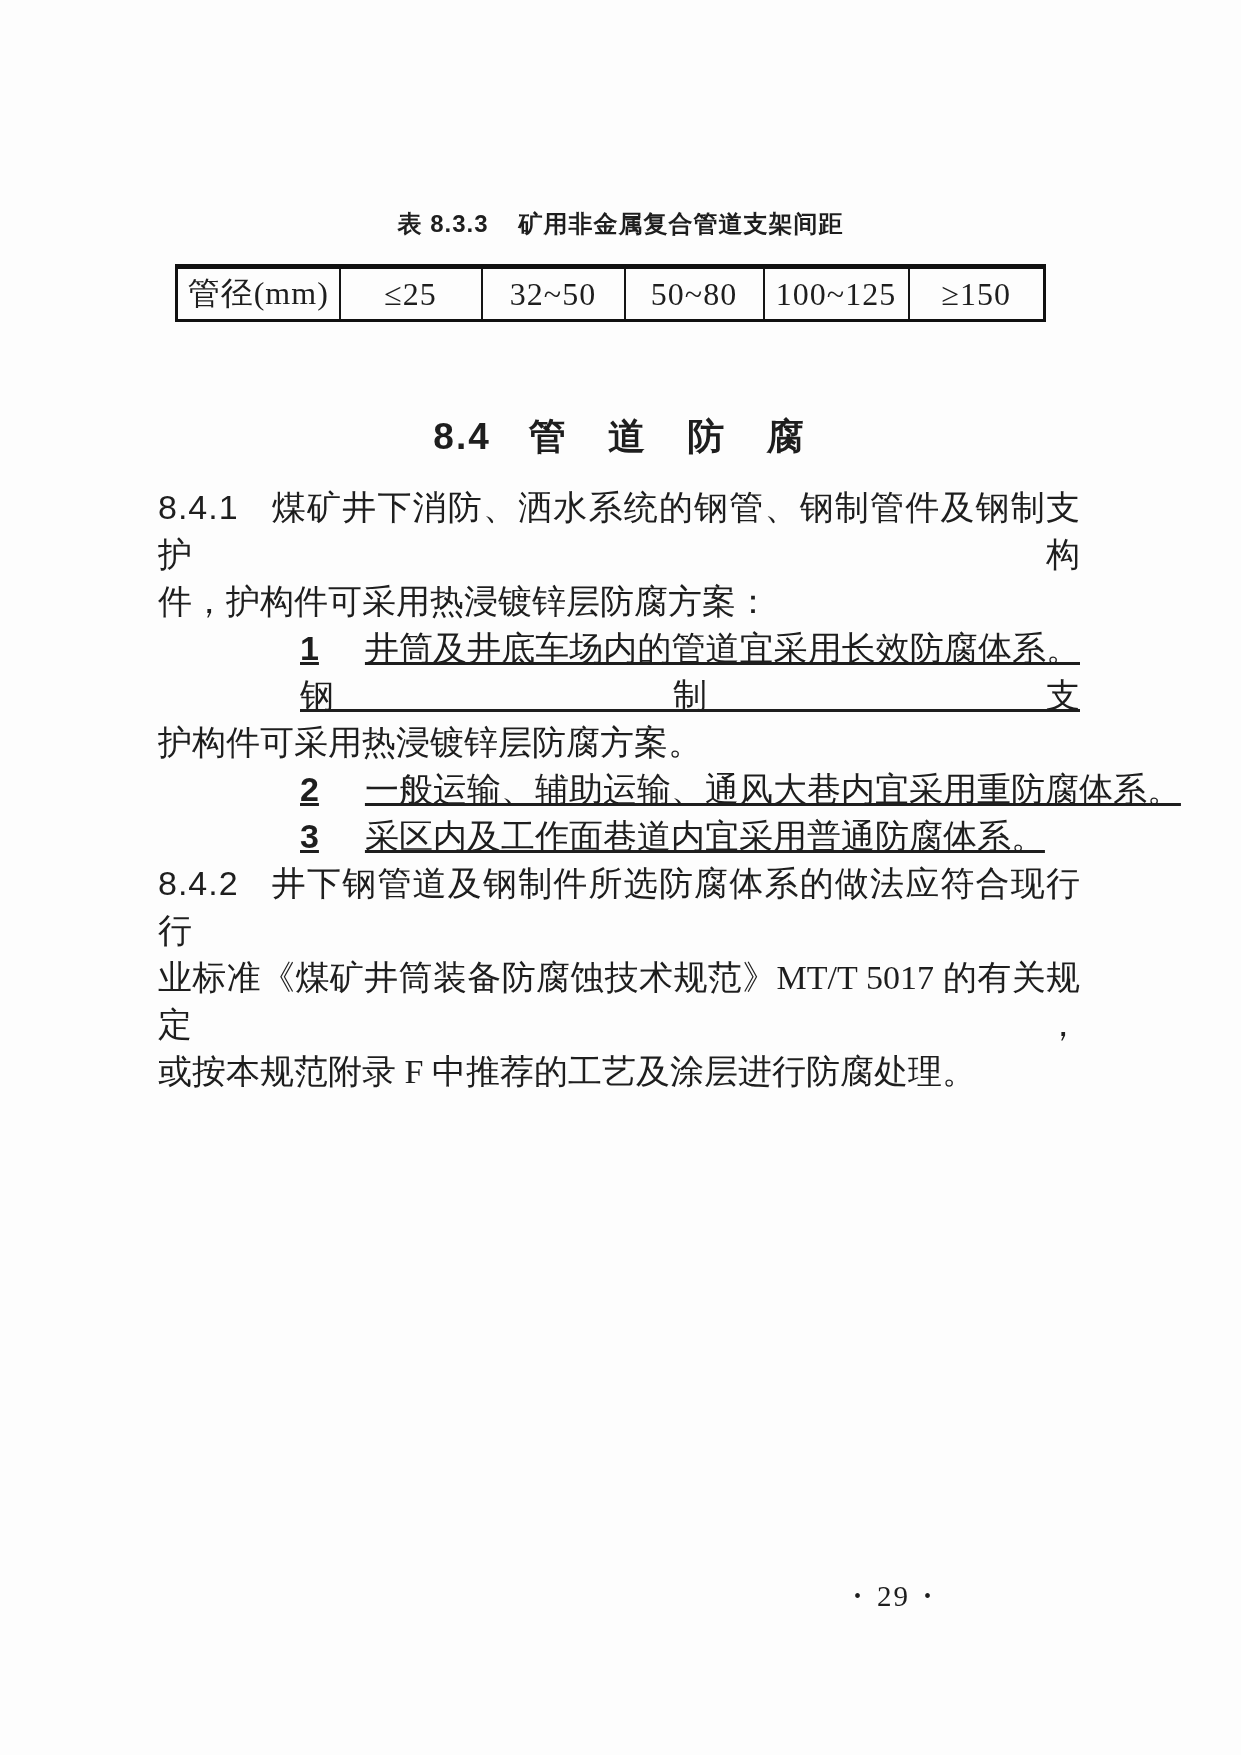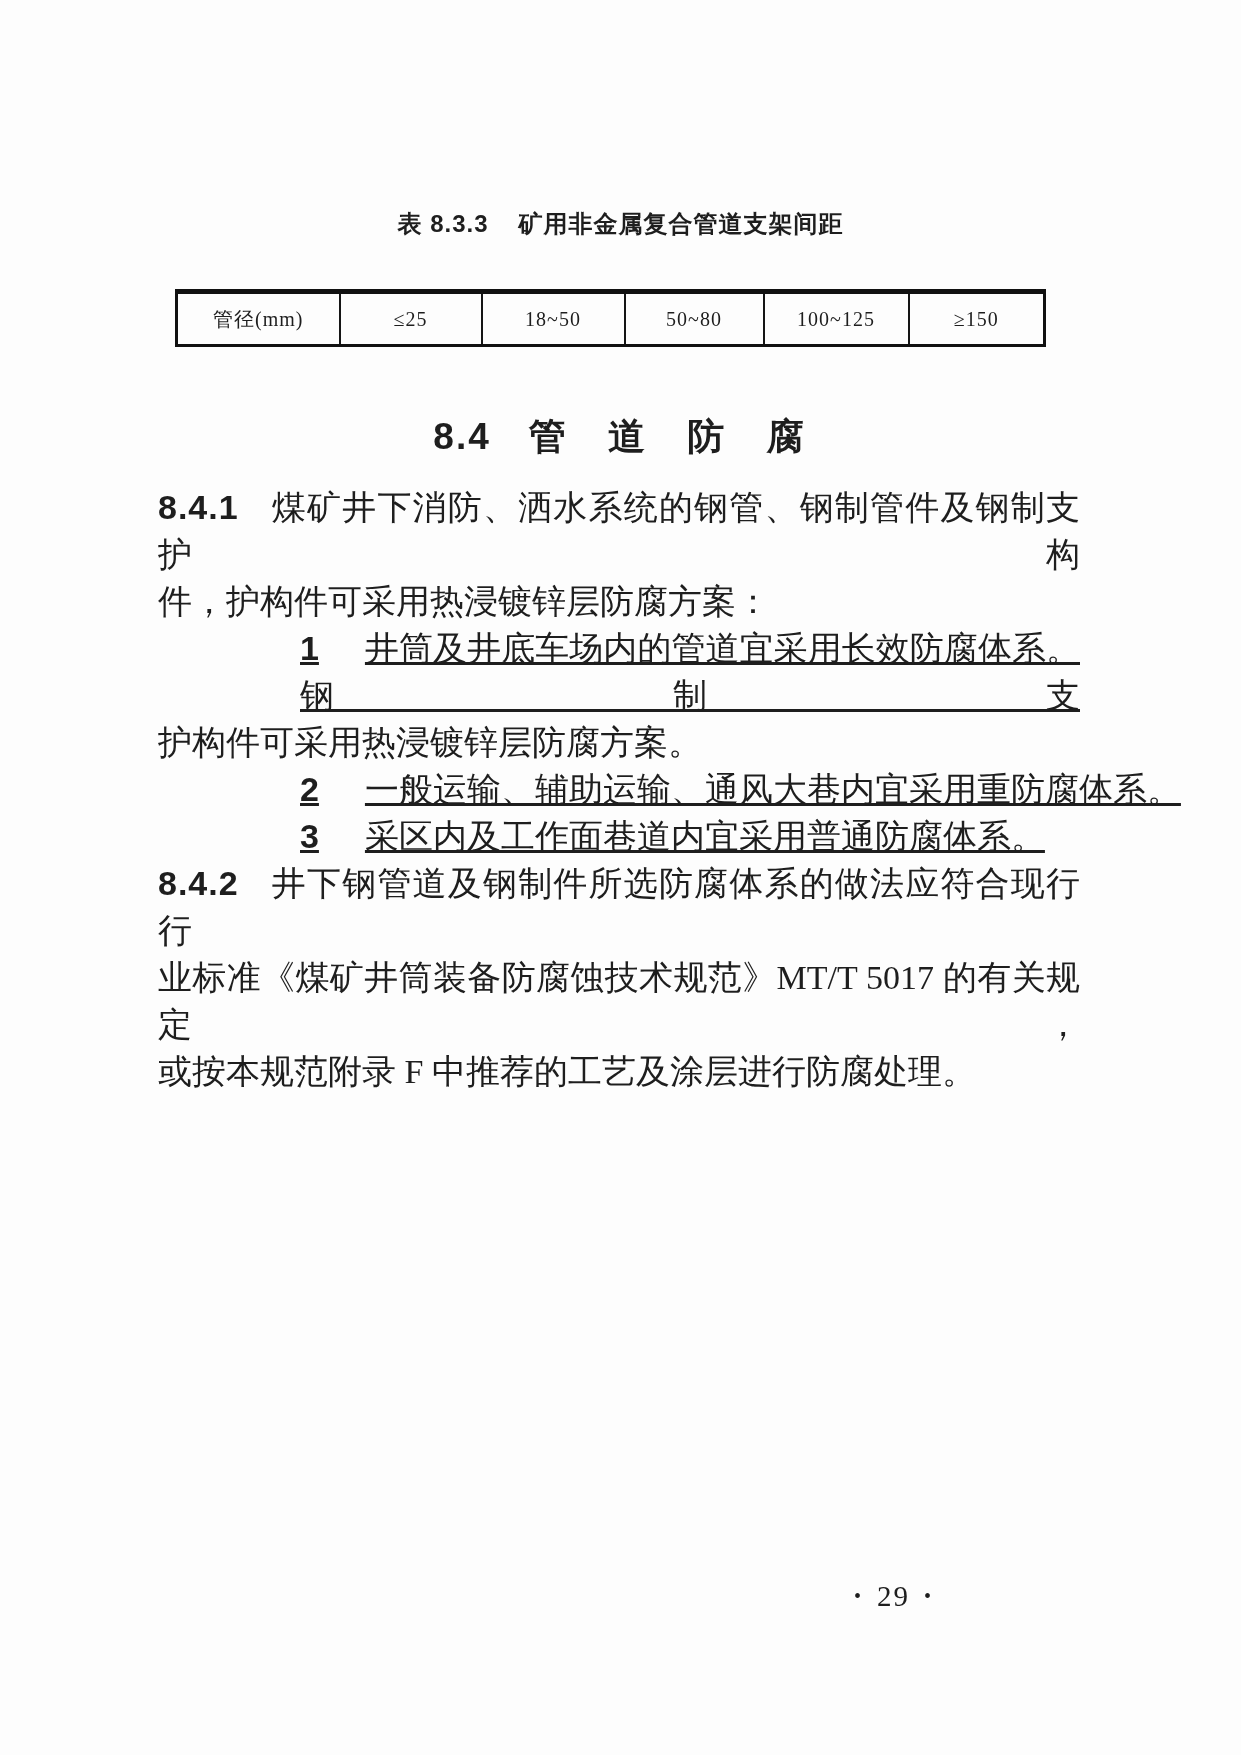--- a/index.html
+++ b/index.html
@@ -18,21 +18,21 @@
     text-align:center;
     font-family:"Liberation Sans","DejaVu Sans",sans-serif;
     font-weight:bold;font-size:24px;line-height:40px;
     letter-spacing:1px;
   }
   .tbl-caption .cap-label{margin-right:30px;}
   
   .tbl-wrap{position:absolute;left:175px;top:264px;width:868px;}
   table.spec{
     border-collapse:collapse;table-layout:fixed;width:868px;
-    font-size:20px;color:#1e1e1e;margin-top:25px;
+    font-size:32px;color:#1e1e1e;
   }
   table.spec td{
     border:2px solid #151515;
     text-align:center;vertical-align:middle;
     height:48px;padding:0;
     letter-spacing:1px;
   }
   table.spec tr.hdr td{height:50px;}
   table.spec{border:3px solid #111;border-top-width:5px;}
   
@@ -47,21 +47,21 @@
   
   .body-text{
     position:absolute;left:158px;top:484px;width:922px;
     font-size:34px;line-height:47px;
   }
   .line{white-space:nowrap;}
   .line.fill{text-align:justify;text-align-last:justify;white-space:normal;}
   .line.indent{padding-left:142px;text-decoration:underline;}
   .clause-num{
     font-family:"Liberation Sans","DejaVu Sans",sans-serif;
-    font-weight:bold;
+    font-weight:normal;
     margin-right:32px;
     letter-spacing:1px;
   }
   .item-num{
     font-family:"Liberation Sans","DejaVu Sans",sans-serif;
     font-weight:bold;
     margin-right:46px;
   }
   
   .page-num{
@@ -87,21 +87,21 @@
           <col style="width:142px">
           <col style="width:143px">
         <col style="width:139px">
           <col style="width:145px">
           <col style="width:136px">
       </colgroup>
       <tbody>
           <tr class="hdr">
         <td>管径(mm)</td>
         <td>≤25</td>
-        <td>18~50</td>
+        <td>32~50</td>
         <td>50~80</td>
         <td>100~125</td>
         <td>≥150</td>
       </tr>
     </tbody>
       </table>
   </div>
 
   <div class="sec-heading">
     <span class="sec-num">8.4</span><span class="sec-title">管 道 防 腐</span>

